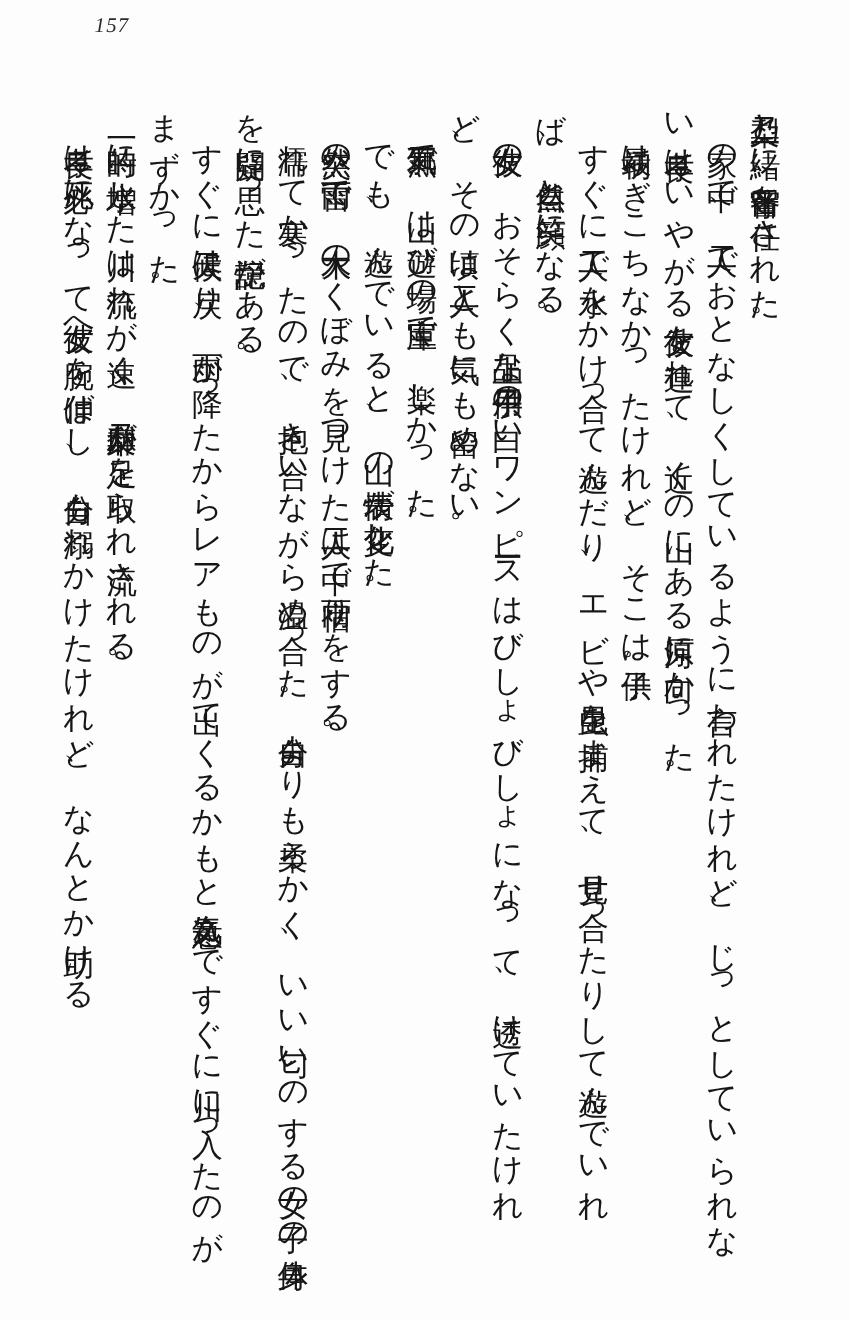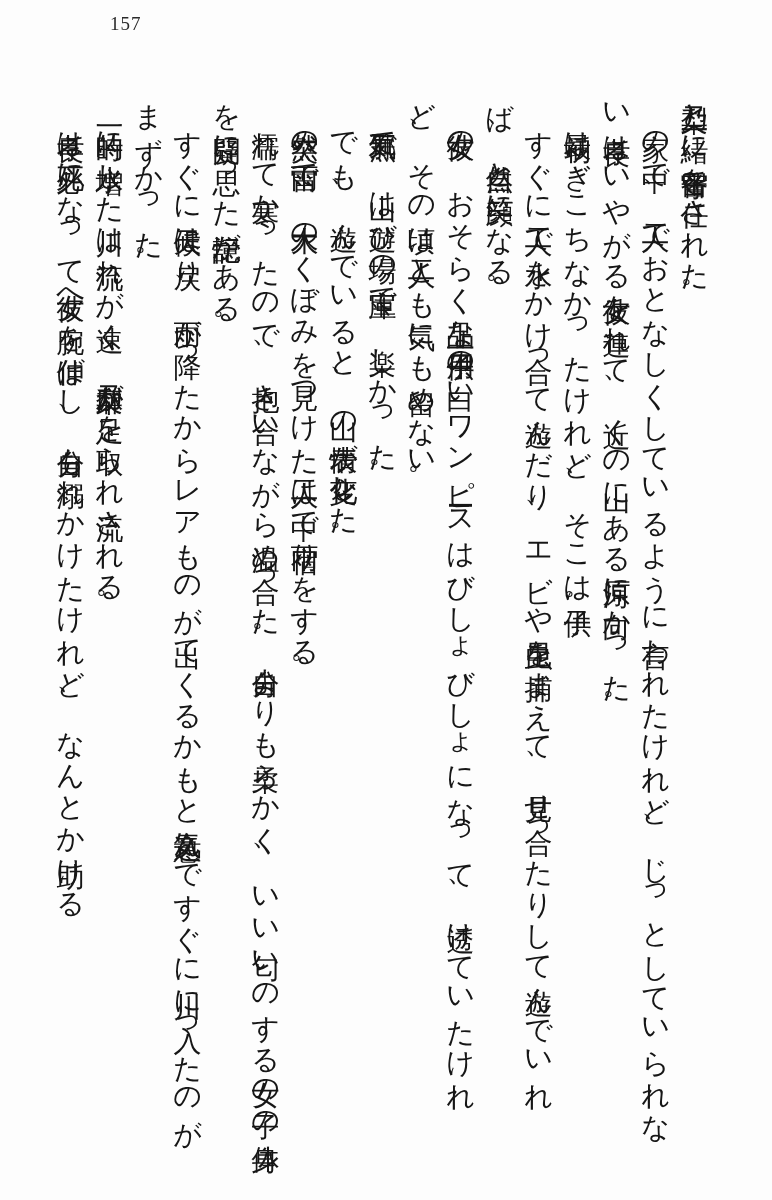--- a/index.html
+++ b/index.html
@@ -15,21 +15,21 @@
     overflow: hidden;
     font-family: "Liberation Serif", "DejaVu Serif", serif;
   }
   .page-number {
     position: absolute;
     top: 13px;
     left: 86px;
     font-size: 19px;
     letter-spacing: 1px;
     color: #2a2a2a;
-    margin-left: 24px;
+    font-style: italic;
   }
   .text-body {
     position: absolute;
     top: 84px;
     right: 58px;
     width: 664px;
     height: 1066px;
     writing-mode: vertical-rl;
     -webkit-writing-mode: vertical-rl;
     text-orientation: mixed;

